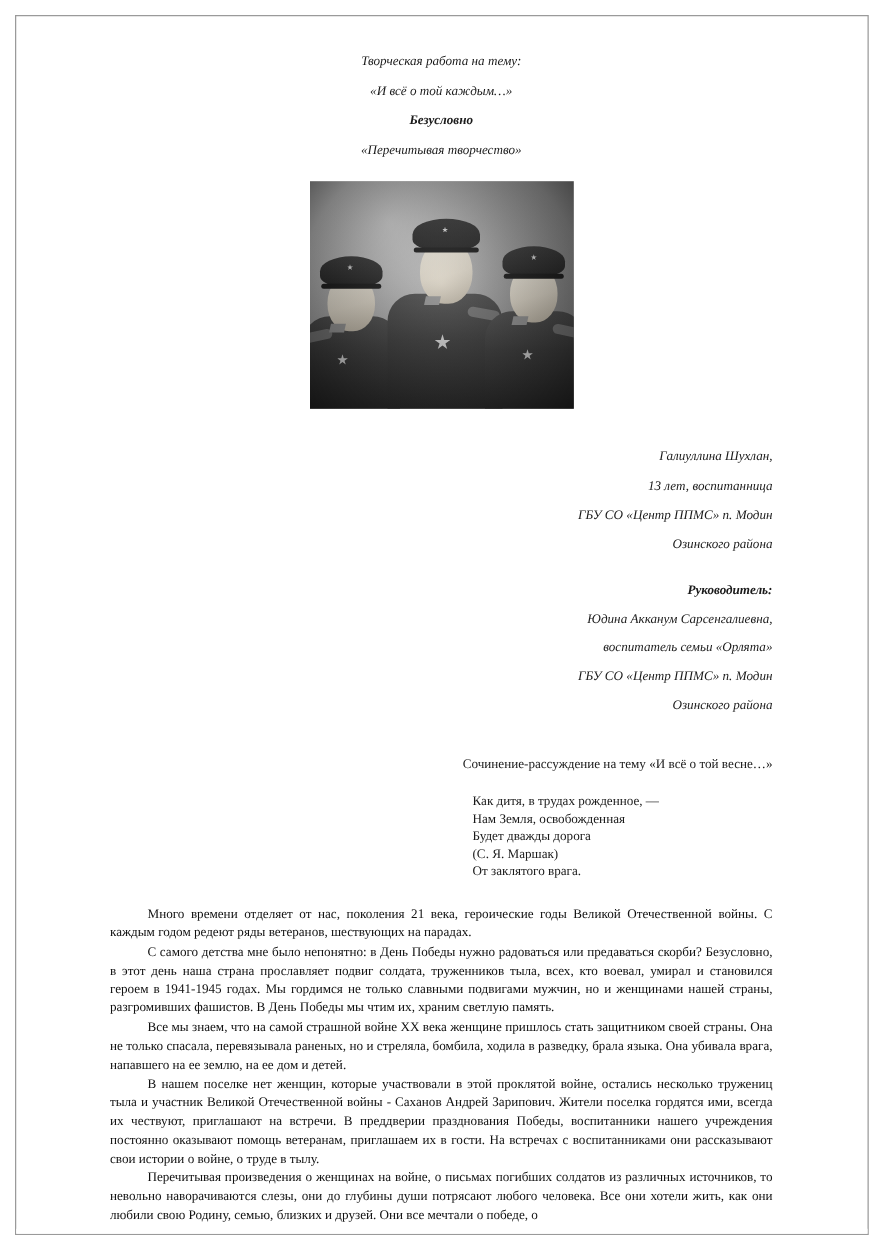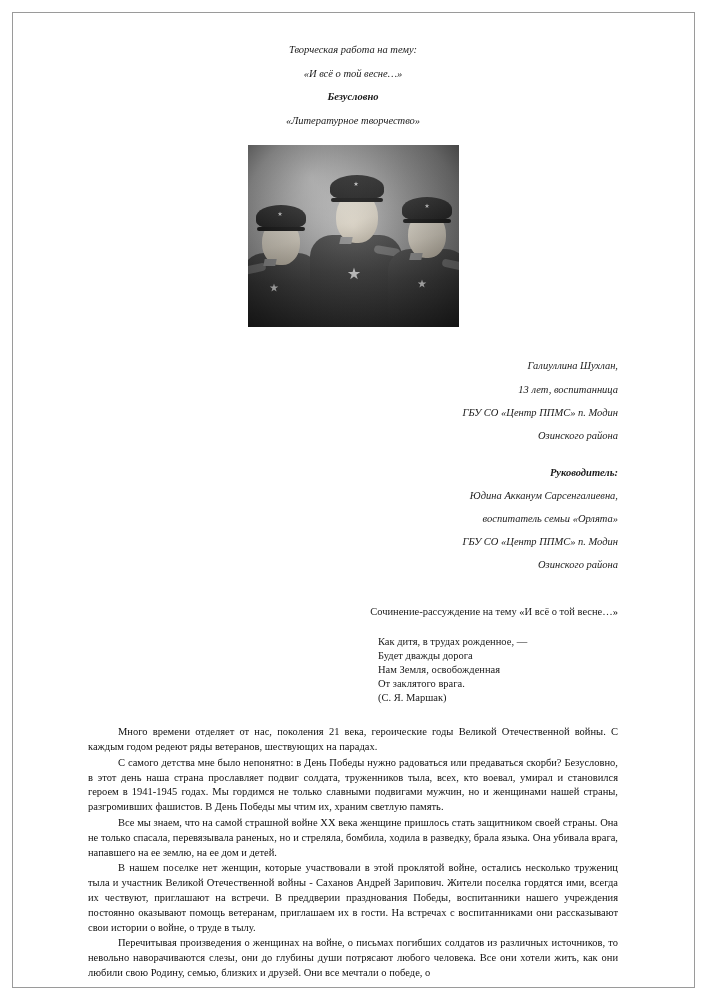--- a/index.html
+++ b/index.html
@@ -219,23 +219,23 @@
 </head>
 <body>
 
 <div class="page">
   <div class="page-border"></div>
 
   <div class="content">
 
     <div class="title-block">
       <div class="line">Творческая работа на тему:</div>
-      <div class="line">«И всё о той весне…»</div>
+      <div class="line">«И всё о той каждым…»</div>
       <div class="line bold">Безусловно</div>
-      <div class="line">«Литературное творчество»</div>
+      <div class="line">«Перечитывая творчество»</div>
     </div>
 
     <div class="photo-wrap">
       <div class="photo">
         <div class="sky"></div>
 
         <div class="soldier" id="sol-left">
           <div class="tunic"></div>
           <div class="shoulder"></div>
           <div class="face"></div>
@@ -282,24 +282,24 @@
       <div class="ln">Юдина Акканум Сарсенгалиевна,</div>
       <div class="ln">воспитатель семьи «Орлята»</div>
       <div class="ln">ГБУ СО «Центр ППМС» п. Модин</div>
       <div class="ln">Озинского района</div>
     </div>
 
     <div class="essay-title">Сочинение-рассуждение на тему «И всё о той весне…»</div>
 
     <div class="epigraph">
       <div>Как дитя, в трудах рожденное, —</div>
+      <div>Нам Земля, освобожденная</div>
       <div>Будет дважды дорога</div>
-      <div>Нам Земля, освобожденная</div>
+      <div>(С. Я. Маршак)</div>
       <div>От заклятого врага.</div>
-      <div>(С. Я. Маршак)</div>
     </div>
 
     <div class="body-text">
       <p>Много времени отделяет от нас, поколения 21 века, героические годы Великой Отечественной войны. С каждым годом редеют ряды ветеранов, шествующих на парадах.</p>
       <p>С самого детства мне было непонятно: в День Победы нужно радоваться или предаваться скорби? Безусловно, в этот день наша страна прославляет подвиг солдата, труженников тыла, всех, кто воевал, умирал и становился героем в 1941-1945 годах. Мы гордимся не только славными подвигами мужчин, но и женщинами нашей страны, разгромивших фашистов. В День Победы мы чтим их, храним светлую память.</p>
       <p>Все мы знаем, что на самой страшной войне XX века женщине пришлось стать защитником своей страны. Она не только спасала, перевязывала раненых, но и стреляла, бомбила, ходила в разведку, брала языка. Она убивала врага, напавшего на ее землю, на ее дом и детей.</p>
       <p>В нашем поселке нет женщин, которые участвовали в этой проклятой войне, остались несколько тружениц тыла и участник Великой Отечественной войны - Саханов Андрей Зарипович. Жители поселка гордятся ими, всегда их чествуют, приглашают на встречи. В преддверии празднования Победы, воспитанники нашего учреждения постоянно оказывают помощь ветеранам, приглашаем их в гости. На встречах с воспитанниками они рассказывают свои истории о войне, о труде в тылу.</p>
       <p>Перечитывая произведения о женщинах на войне, о письмах погибших солдатов из различных источников, то невольно наворачиваются слезы, они до глубины души потрясают любого человека. Все они хотели жить, как они любили свою Родину, семью, близких и друзей. Они все мечтали о победе, о</p>
     </div>
 

